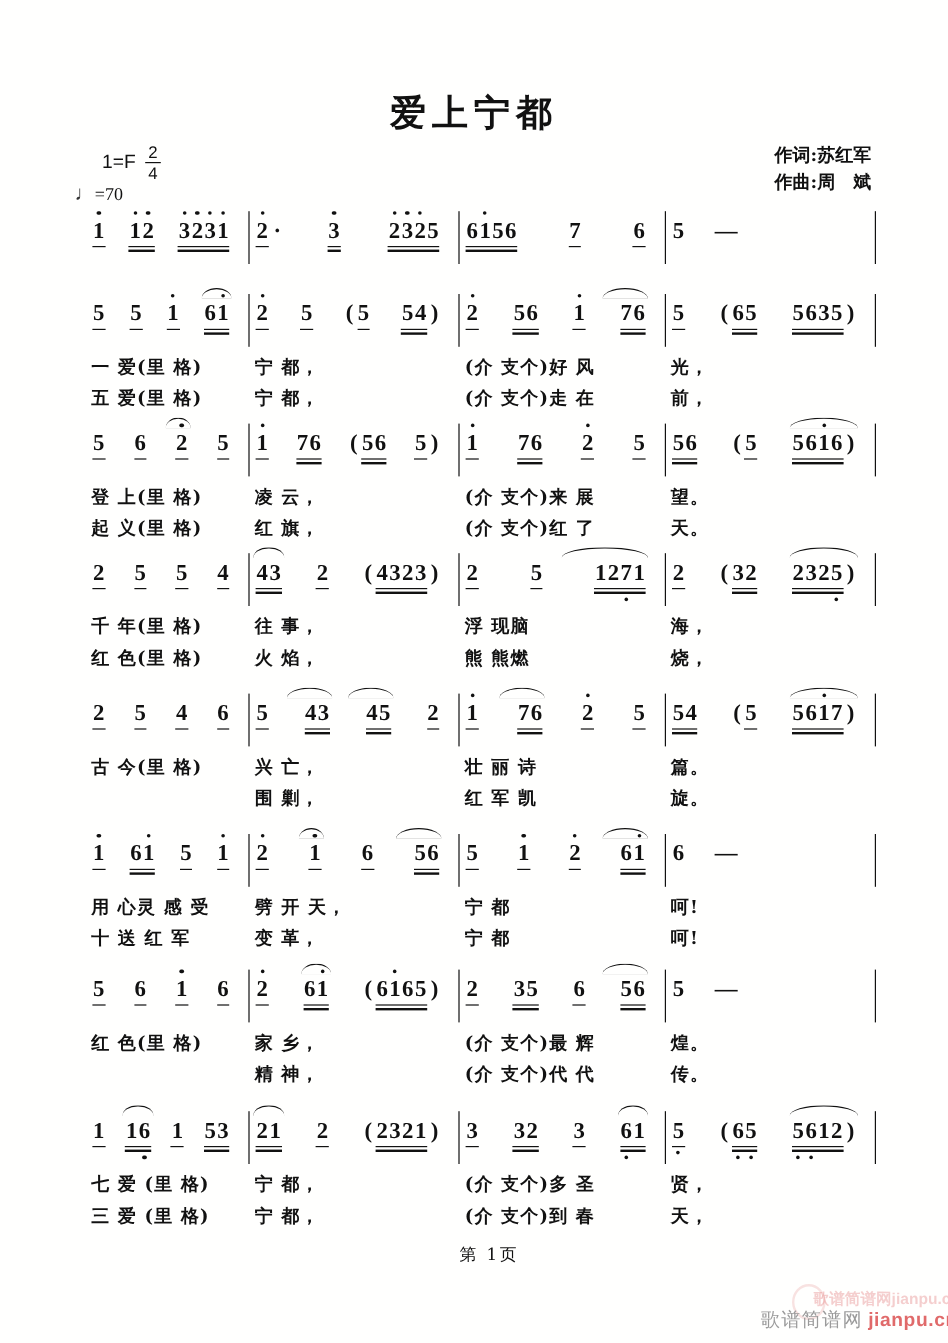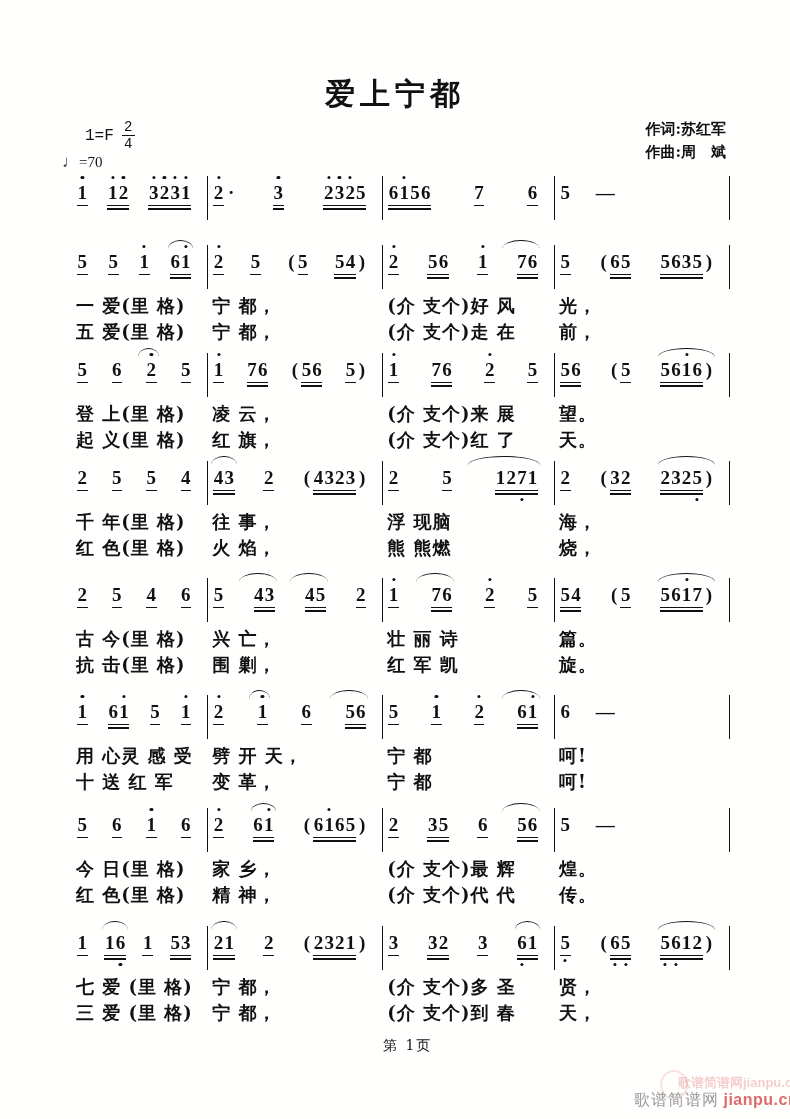--- a/index.html
+++ b/index.html
@@ -2,21 +2,21 @@
 <html><head>
 <meta charset="utf-8">
 <style>
   html,body{margin:0;padding:0;}
   #page{position:relative;width:790px;height:1119px;background:#fffffe;overflow:hidden;
         font-family:"Liberation Sans",sans-serif;color:#111;}
   
   #title{position:absolute;top:74px;left:0;width:790px;text-align:center;
          font-family:"DejaVu Serif",serif;font-weight:bold;font-size:30px;letter-spacing:5px;}
   #keyblock{position:absolute;top:120px;left:85px;display:flex;align-items:center;
-            font-family:Liberation Mono, monospace;font-size:16px;justify-content:space-between;}
+            font-family:Liberation Sans, sans-serif;font-size:16px;justify-content:space-between;}
   .frac{display:inline-flex;flex-direction:column;align-items:center;margin-left:8px;
         font-size:14px;line-height:14px;}
   .fline{width:13px;height:1.2px;background:#111;margin:1px 0;}
   #tempo{position:absolute;top:152px;left:62px;font-family:"Liberation Serif",serif;font-size:15px;}
   #tempo .tnote{font-size:17px;color:#333;}
   #credits{position:absolute;top:118px;right:64px;text-align:left;font-size:15px;line-height:23px;
            font-family:"DejaVu Serif",serif;font-weight:bold;}
   
   .sys{position:absolute;left:72px;width:658px;display:flex;}
   .sys:nth-child(1){top:170px;} .sys:nth-child(2){top:239px;}
@@ -38,21 +38,21 @@
   .od{position:absolute;left:50%;transform:translateX(-50%);top:-7.5px;
       width:3.2px;height:3.2px;border-radius:50%;background:#111;}
   .ul{height:1.7px;background:#111;margin-top:1.7px;}
   .paren{font-size:19px;padding:0 2px;}
   .aug{margin-left:3px;}
   .dash{letter-spacing:0;padding-left:2px;}
   .tie{position:absolute;top:-12px;left:-1px;right:-1px;height:8px;
        border-top:1.6px solid #111;border-radius:50%/100% 100% 0 0;}
   .tie.tw{left:-58%;}
   .m-ly{height:26px;line-height:26px;white-space:pre;padding-left:4px;
-        font-family:"DejaVu Serif",serif;font-weight:bold;font-size:18px;letter-spacing:1px;}
+        font-family:"DejaVu Serif",serif;font-weight:bold;font-size:15px;letter-spacing:1px;}
   
   #footer{position:absolute;top:1037px;left:383px;font-size:14px;letter-spacing:2px;
           font-family:"DejaVu Serif",serif;}
   #wm{position:absolute;left:634px;top:1072px;width:220px;font-family:"Liberation Sans",sans-serif;}
   .wm-ghost{position:absolute;top:2px;left:44px;font-size:13px;white-space:nowrap;
             opacity:0.32;filter:blur(0.6px);font-weight:bold;}
   .wm-circle{position:absolute;top:-2px;left:26px;width:24px;height:26px;border-radius:50%;
              border:2px solid #e8a0a0;opacity:0.3;}
   .wm-main{position:absolute;top:18px;left:0;font-size:16px;white-space:nowrap;}
   .wm-gray{color:#9b9b9b;letter-spacing:1px;}
@@ -580,21 +580,20 @@
             </span>
             <span class="grp">
               <span class="core">
                 <span class="drow"><span class="d">6</span></span>
                 <div class="ul"></div>
               </span>
             </span>
           </div>
           <div class="bar"></div>
           <div class="m-ly">古 今(里 格)</div>
-          <div class="m-ly">抗 击(里 格)</div>
         </div>
         <div class="measure w2">
           <div class="m-notes">
             <span class="grp">
               <span class="core">
                 <span class="drow"><span class="d">5</span></span>
                 <div class="ul"></div>
               </span>
             </span>
             <span class="grp">
@@ -826,21 +825,20 @@
               </span>
             </span>
             <span class="grp">
               <span class="core">
                 <span class="drow"><span class="d">6</span></span>
                 <div class="ul"></div>
               </span>
             </span>
           </div>
           <div class="bar"></div>
-          <div class="m-ly">今 日(里 格)</div>
           <div class="m-ly">红 色(里 格)</div>
         </div>
         <div class="measure w2">
           <div class="m-notes">
             <span class="grp">
               <span class="core">
                 <span class="drow"><span class="d">2<span class="od"></span></span></span>
                 <div class="ul"></div>
               </span>
             </span>

